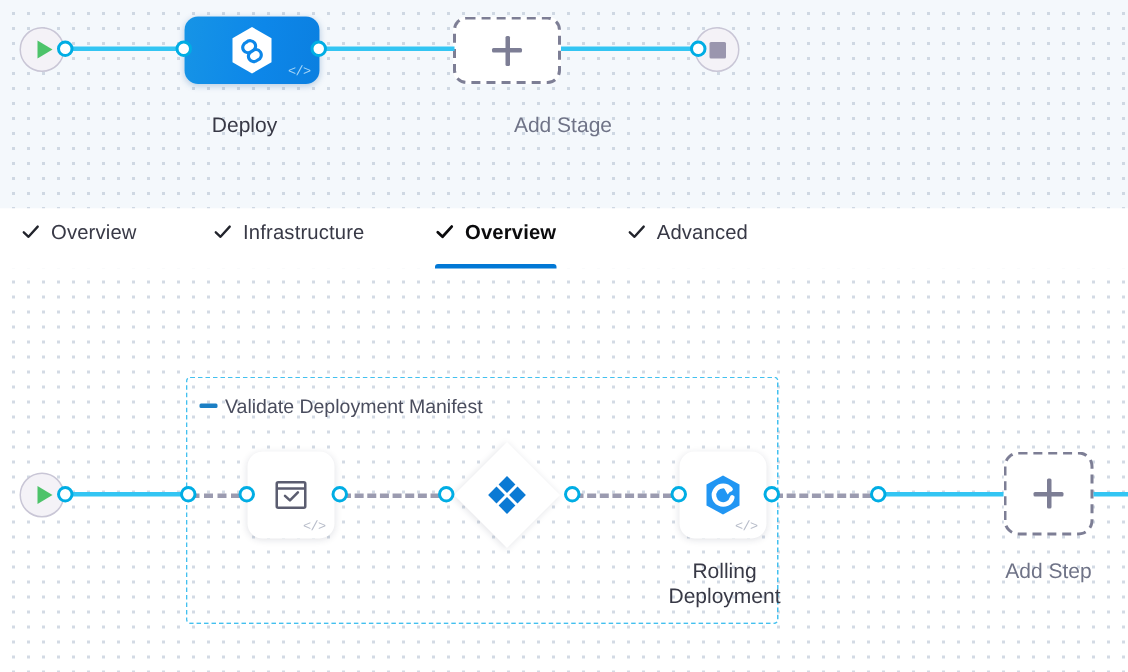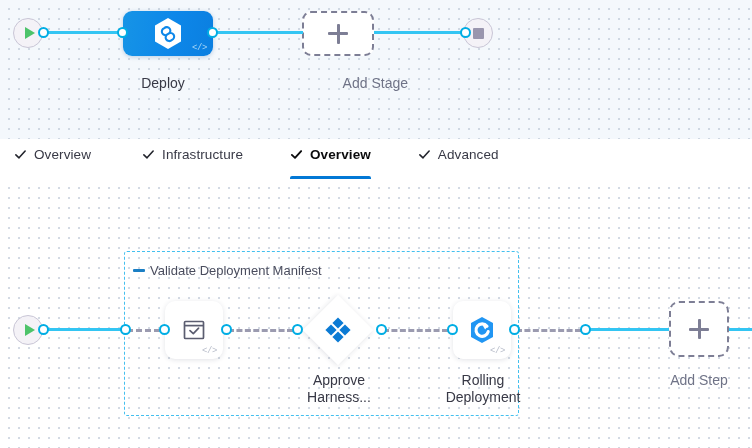--- a/index.html
+++ b/index.html
@@ -351,22 +351,20 @@
     <div class="node step-diamond" style="left:313px; top:126px;">
       <svg class="ico" width="28" height="28" viewBox="0 0 28 28">
         <g fill="#0b7ad4">
           <path d="M14 1.4 L19.6 7 L14 12.6 L8.4 7 Z"></path>
           <path d="M14 15.4 L19.6 21 L14 26.6 L8.4 21 Z"></path>
           <path d="M1.4 14 L7 8.4 L12.6 14 L7 19.6 Z"></path>
           <path d="M15.4 14 L21 8.4 L26.6 14 L21 19.6 Z"></path>
         </g>
       </svg>
     </div>
-    <div class="node-label" style="left:296px; top:193px; width:86px;">Approve
-Harness...</div>
 
     <span class="port" style="left:376px; top:145px;"></span>
     <span class="link-dashed" style="left:383px; top:150px; width:65px;"></span>
     <span class="port" style="left:447px; top:145px;"></span>
 
     <div class="node step-box" style="left:453px; top:122px;">
       <svg class="ico" width="30" height="30" viewBox="0 0 30 30">
         <path d="M15 2 L26 8 L26 22 L15 28 L4 22 L4 8 Z" fill="#2196f3"></path>
         <path d="M20 11.2 a6.2 6.2 0 1 0 1.2 5.4" fill="none" stroke="#ffffff" stroke-width="3.1" stroke-linecap="round"></path>
         <path d="M14.6 8.4 L20.8 11.3 L18.1 14.6 Z" fill="#ffffff"></path>

